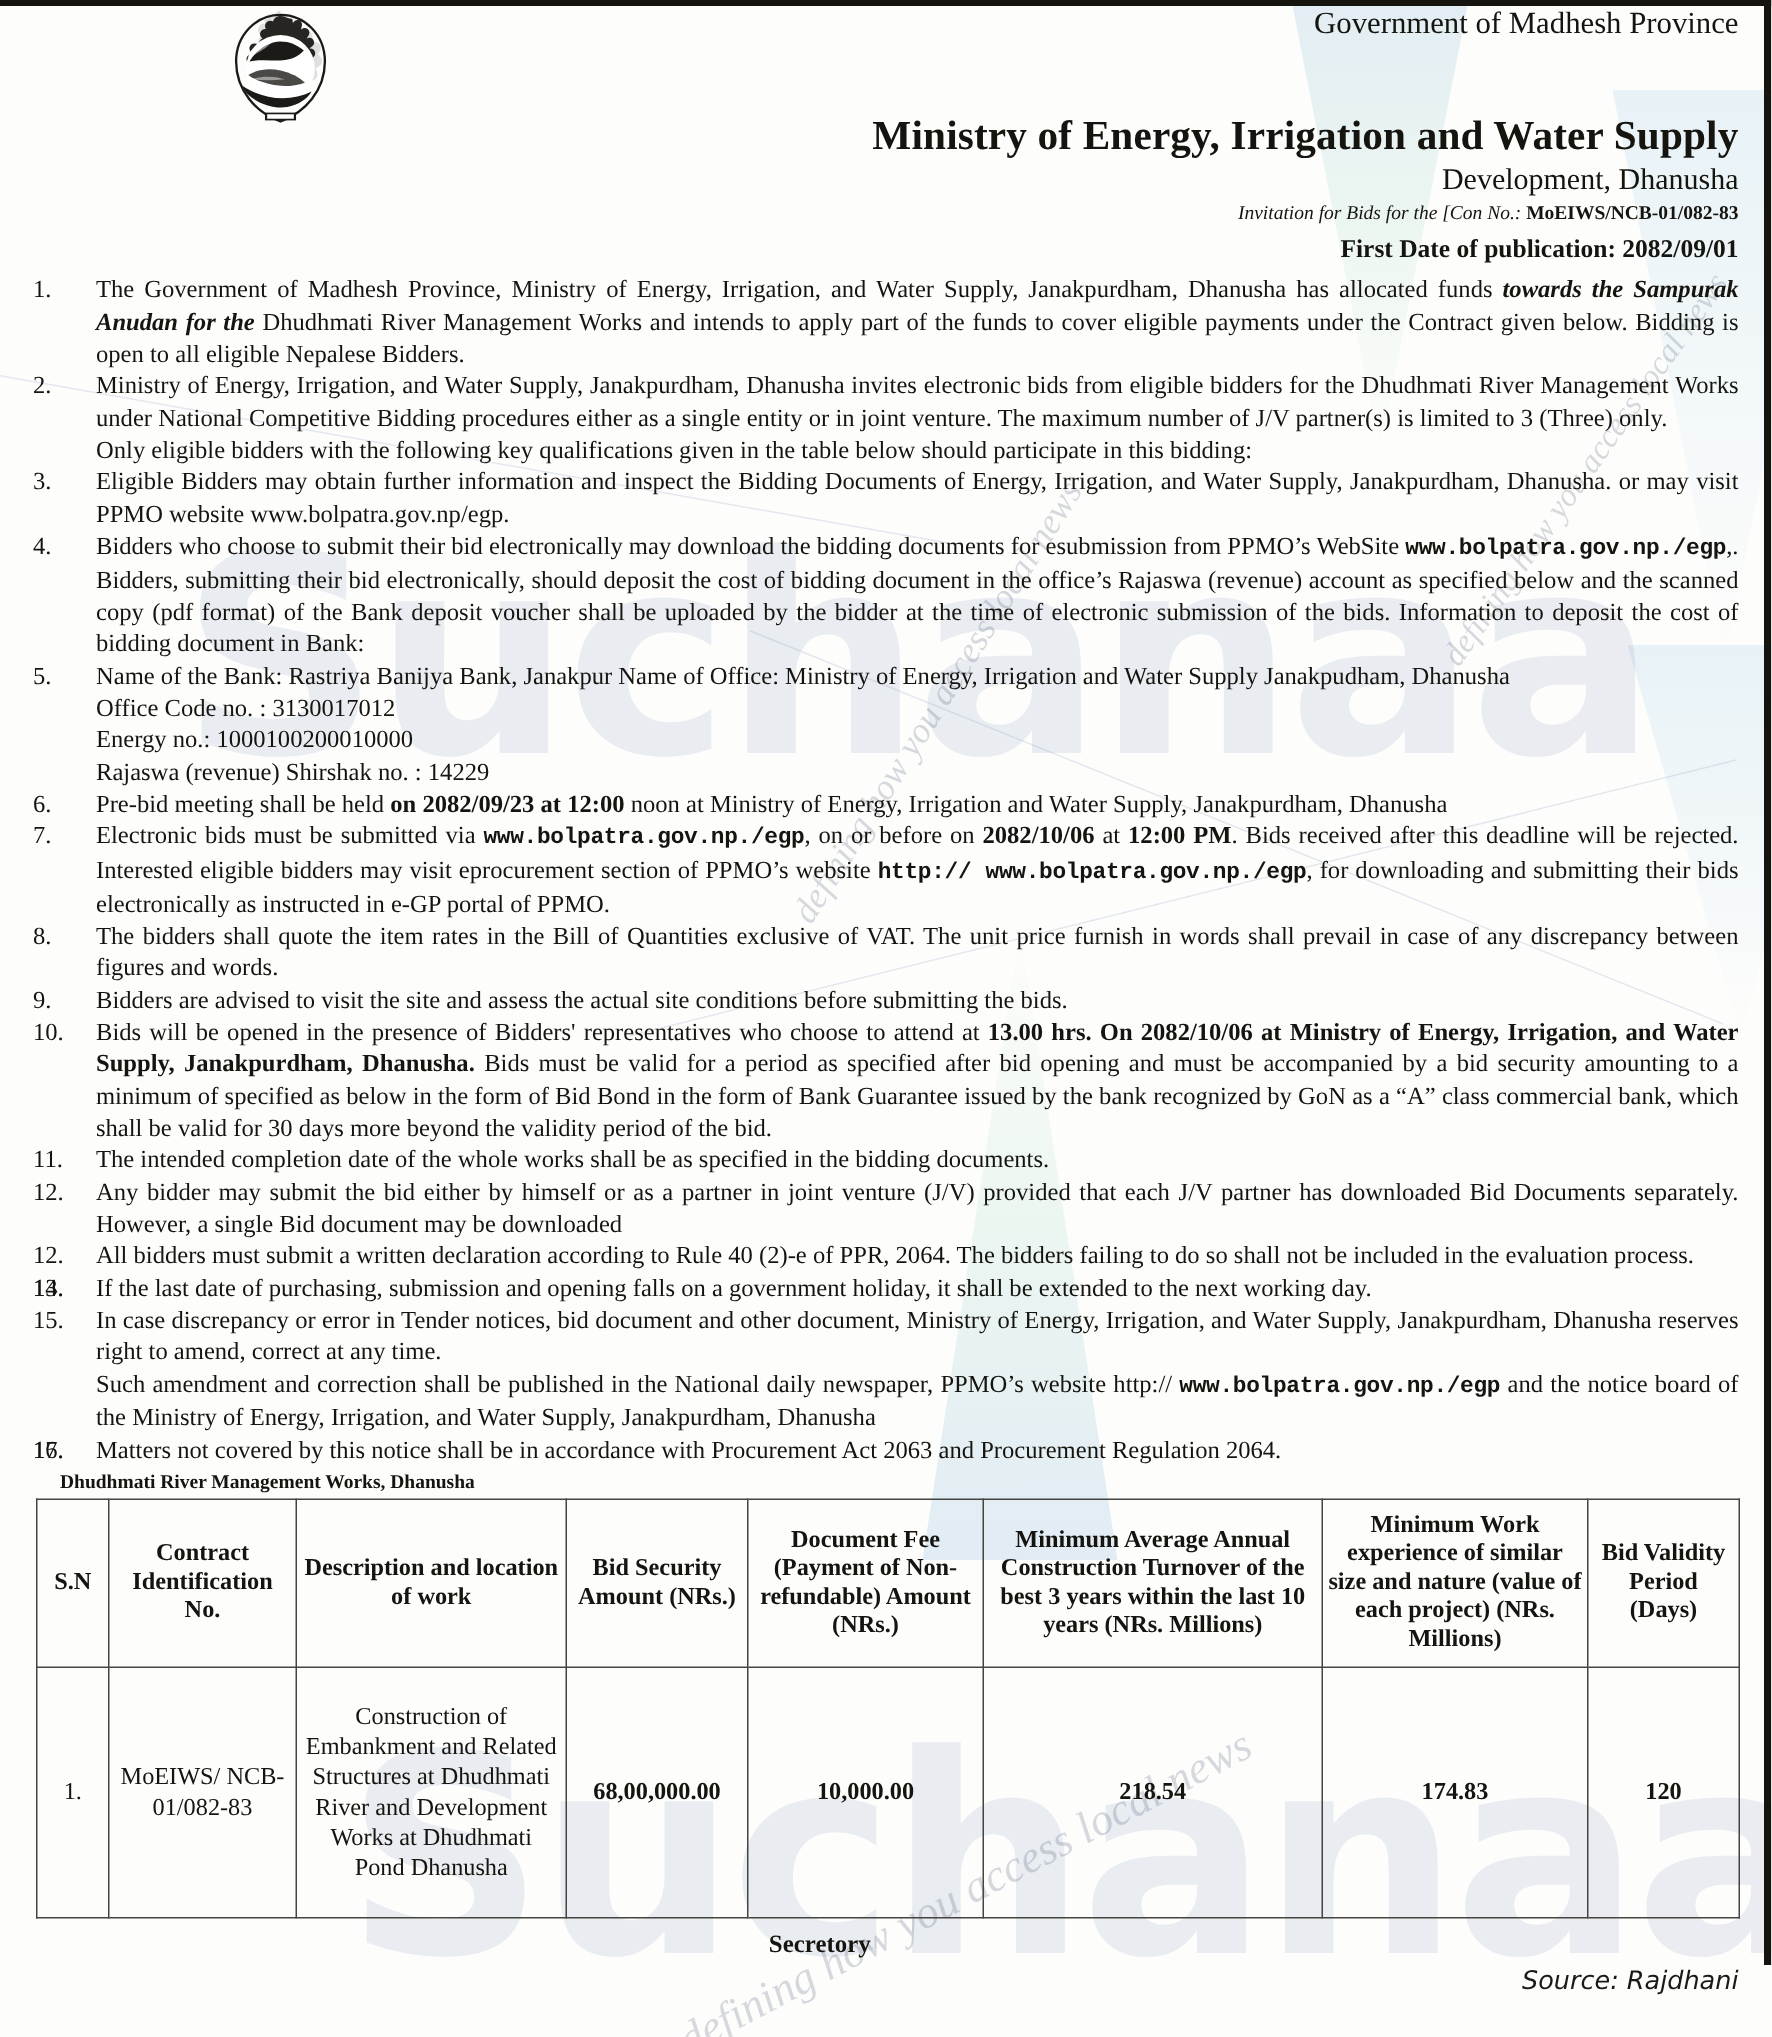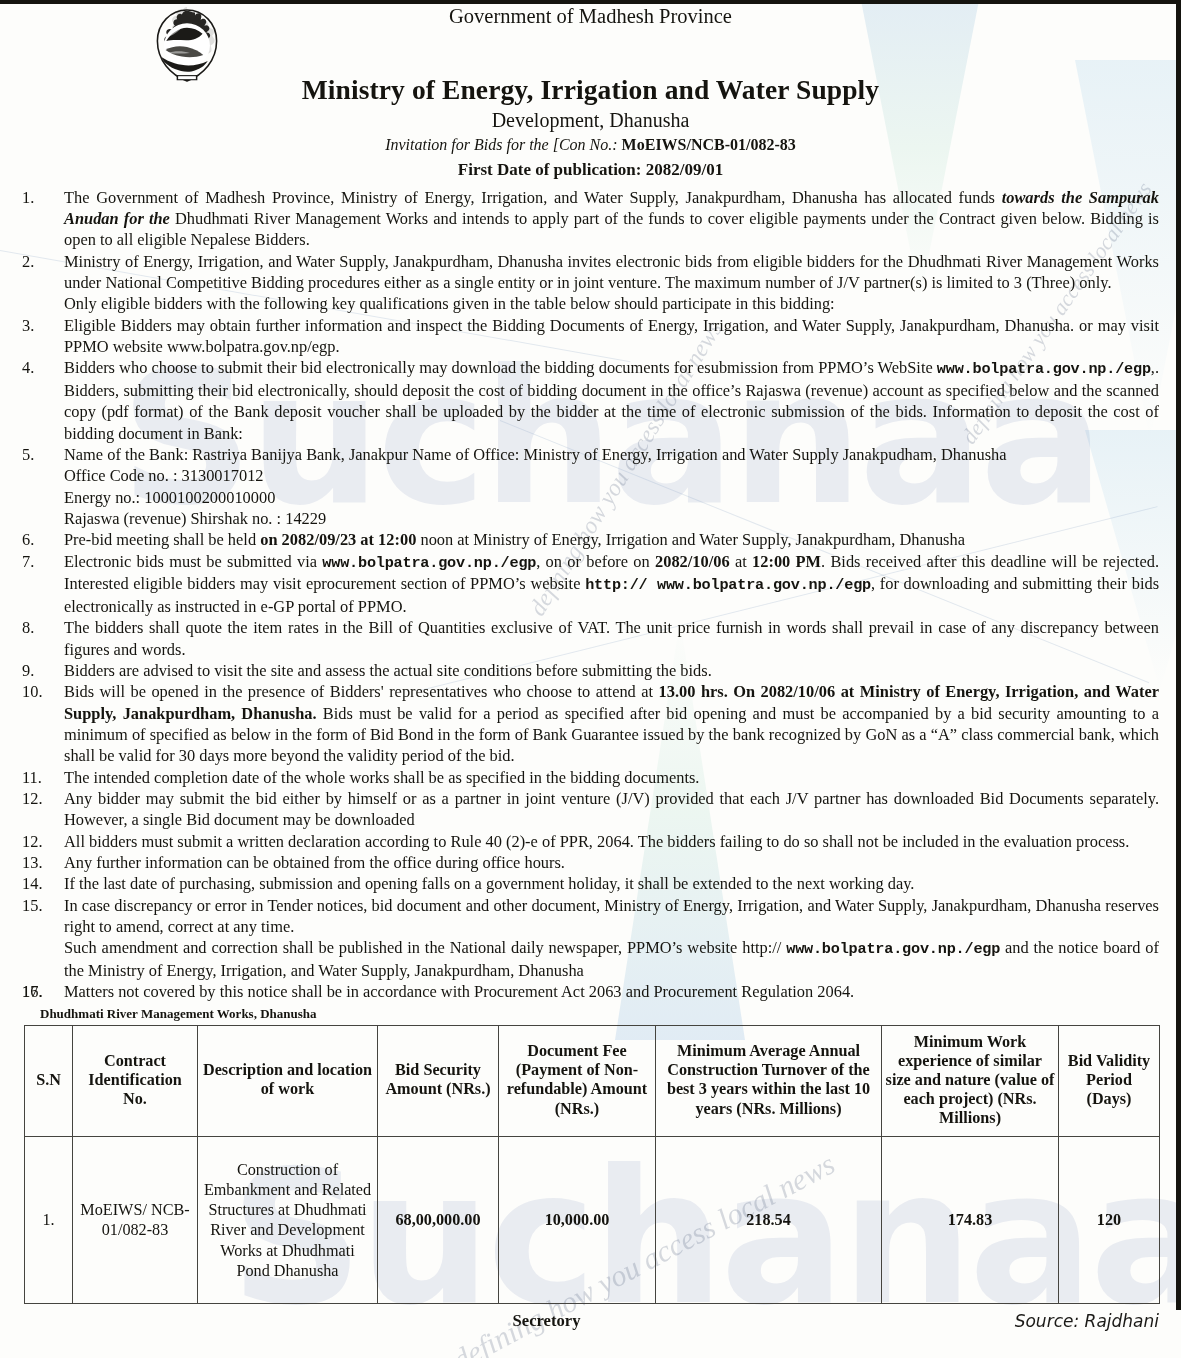--- a/index.html
+++ b/index.html
@@ -83,21 +83,21 @@
     color: #ffffff;
     text-align: center;
     font-weight: 700;
     font-size: 31px;
     line-height: 1.28;
     padding: 3px 0 5px 0;
     letter-spacing: .3px;
   }
   .header-block {
     position: relative;
-    text-align: center;
+    text-align: right;
     margin-top: 2px;
   }
   .emblem {
     position: absolute;
     left: 128px;
     top: 2px;
     width: 74px;
     height: 80px;
   }
   .gov-line {
@@ -110,21 +110,21 @@
     font-weight: 700;
     line-height: 1.28;
     letter-spacing: .1px;
     margin-top: 41px;
   }
   .place-line {
     font-size: 20px;
     line-height: 1.3;
   }
   .ifb-line {
-    font-size: 16px;
+    font-size: 13px;
     font-style: italic;
     line-height: 1.45;
   }
   .ifb-line b { font-style: normal; font-weight: 700; }
   .pub-line {
     font-size: 17px;
     font-weight: 700;
     line-height: 1.5;
     padding-top: 1px;
   }
@@ -281,21 +281,21 @@
         <div class="sub-line">Energy no.: 1000100200010000</div>
         <div class="sub-line">Rajaswa (revenue) Shirshak no. : 14229</div>
         <li><span class="num">6.</span><span>Pre-bid meeting shall be held </span><span class="b">on 2082/09/23 at 12:00</span><span> noon at Ministry of Energy, Irrigation and Water Supply,  Janakpurdham, Dhanusha</span></li>
         <li><span class="num">7.</span><span>Electronic bids must be submitted via </span><span class="url">www.bolpatra.gov.np./egp</span><span>, on or before on </span><span class="b">2082/10/06</span><span> at </span><span class="b">12:00 PM</span><span>. Bids received after this deadline will be rejected. Interested eligible bidders may visit eprocurement section of PPMO’s website </span><span class="url">http:// www.bolpatra.gov.np./egp</span><span>, for downloading and submitting their bids electronically as instructed in e-GP portal of PPMO.</span></li>
         <li><span class="num">8.</span><span>The bidders shall quote the item rates in the Bill of Quantities exclusive of VAT. The unit price furnish in words shall prevail in case of any discrepancy between figures and words.</span></li>
         <li><span class="num">9.</span><span>Bidders are advised to visit the site and assess the actual site conditions before submitting the bids.</span></li>
         <li><span class="num">10.</span><span>Bids will be opened in the presence of Bidders' representatives who choose to attend at </span><span class="b">13.00 hrs. On 2082/10/06 at Ministry of Energy, Irrigation, and Water Supply, Janakpurdham, Dhanusha.</span><span> Bids must be valid for a period as specified after bid opening and must be accompanied by a bid security amounting to a minimum of specified as below in the form of Bid Bond in the form of Bank Guarantee issued by the bank recognized by GoN as a “A” class commercial bank, which shall be valid for 30 days more beyond the validity period of the bid.</span></li>
         <li><span class="num">11.</span><span>The intended completion date of the whole works shall be as specified in the bidding documents.</span></li>
         <li><span class="num">12.</span><span>Any bidder may submit the bid either by himself or as a partner in joint venture (J/V) provided that each J/V partner has downloaded Bid Documents separately. However, a single Bid document may be downloaded</span></li>
         <li><span class="num">12.</span><span>All bidders must submit a written declaration according to Rule 40 (2)-e of PPR, 2064. The bidders failing to do so shall not be included in the evaluation process.</span></li>
-        <li><span class="num">13.</span><span>Any further information can be obtained from the office during office hours.</span></li>
+        <li><span class="num">13.</span></li>
         <li><span class="num">14.</span><span>If the last date of purchasing, submission and opening falls on a government holiday, it shall be extended to the next working day.</span></li>
         <li><span class="num">15.</span><span>In case discrepancy or error in Tender notices, bid document and other document, Ministry of Energy, Irrigation, and Water Supply, Janakpurdham, Dhanusha reserves right to amend, correct at any time.</span></li>
         <div class="sub-line"><span>Such amendment and correction shall be published in the National daily newspaper, PPMO’s website http:// </span><span class="url">www.bolpatra.gov.np./egp</span><span> and the notice board of the Ministry of Energy, Irrigation, and Water Supply, Janakpurdham, Dhanusha</span></div>
         <li><span class="num">16.</span></li>
         <li><span class="num">17.</span><span>Matters not covered by this notice shall be in accordance with Procurement Act 2063 and Procurement Regulation 2064.</span></li>
       </ol>
 
     <div class="tbl-caption">Dhudhmati River Management Works, Dhanusha</div>
 
     <table class="bids">

